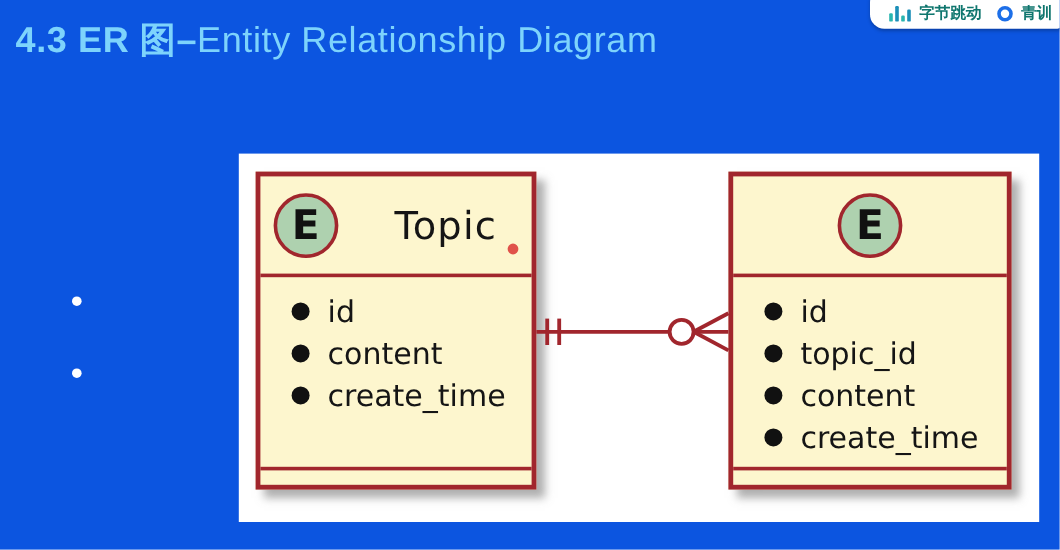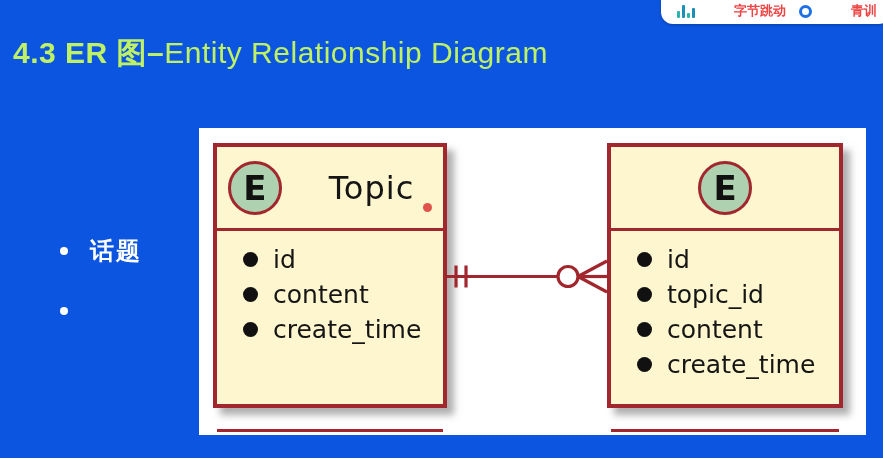--- a/index.html
+++ b/index.html
@@ -7,44 +7,43 @@
   body { font-family: "Liberation Sans", sans-serif; overflow: hidden; }
 
   .stage {
     position: relative; width: 883px; height: 458px;
     background: #0c55e0; overflow: hidden;
   }
 
   
   .slide-title {
     position: absolute; left: 13px; top: 13px;
-    color: #bef264; font-size: 30px; letter-spacing: 0.5px;
+    color: #7dd3fc; font-size: 30px; letter-spacing: 0.5px;
     white-space: nowrap;
-    margin-top: 20px;
   }
   .slide-title .t-bold { font-weight: 700; }
   .slide-title .t-dash { font-weight: 700; }
   .slide-title .t-rest { font-weight: 400; }
 
   
   .brand-badge {
     position: absolute; top: -10px; right: -8px;
     height: 34px; padding: 12px 14px 4px 16px;
     background: #ffffff;
     border-radius: 12px;
     display: flex; align-items: center; gap: 7px;
     box-shadow: 0 1px 3px rgba(0,0,0,0.25);
   }
   .bar-chart-icon { display: flex; align-items: flex-end; gap: 2px; height: 13px; }
   .bar-chart-icon i { display: block; width: 3px; background: #2ab6b0; border-radius: 1px; }
   .bar-chart-icon i:nth-child(1) { height: 7px; }
   .bar-chart-icon i:nth-child(2) { height: 13px; background: #1b8fb8; }
   .bar-chart-icon i:nth-child(3) { height: 5px; }
   .bar-chart-icon i:nth-child(4) { height: 10px; background: #1b8fb8; }
-  .brand-text { font-size: 13px; font-weight: 700; color: #ef4444; white-space: nowrap; margin-left: 32px; }
+  .brand-text { font-size: 13px; font-weight: 700; color: #0f766e; white-space: nowrap; }
   .ring-icon {
     width: 13px; height: 13px; border-radius: 50%;
     border: 3.5px solid #1d6fe8; background: #ffffff; margin-left: 6px; flex: none;
   }
 
   
   .bullet-list { position: absolute; left: 60px; top: 236px; }
   .bullet-item { display: flex; align-items: center; height: 30px; margin-bottom: 30px; }
   .bullet-dot {
     width: 8px; height: 8px; border-radius: 50%; background: #ffffff;
@@ -83,21 +82,21 @@
     letter-spacing: 1px;
     margin-left: 32px;
   }
   .red-dot-marker {
     width: 9px; height: 9px; border-radius: 50%; background: #e0524a;
     align-self: flex-end; margin: 0 0 16px -6px; flex: none;
   }
 
   .entity-fields {
     border-top: 3px solid #a1262d;
-    height: 201px; padding: 11px 0 0 26px;
+    height: 161px; padding: 11px 0 0 26px;
   }
   .field-row { display: flex; align-items: center; height: 35px; }
   .field-dot {
     width: 15px; height: 15px; border-radius: 50%; background: #111111;
     margin-right: 15px; flex: none;
   }
   .field-label {
     font-size: 25px; color: #151515; font-family: "DejaVu Sans", sans-serif;
     white-space: nowrap;
   }
@@ -133,21 +132,20 @@
         <i></i>
       </span>
     <span class="brand-text">字节跳动</span>
     <span class="ring-icon"></span>
     <span class="brand-text">青训</span>
   </div>
 
   <div class="bullet-list">
     <div class="bullet-item">
       <span class="bullet-dot"></span>
-      <span class="bullet-label">话题</span>
     </div>
     <div class="bullet-item">
       <span class="bullet-dot"></span>
     </div>
   </div>
 
   <div class="diagram-panel">
 
     <div class="entity-box topic">
       <div class="entity-header">

